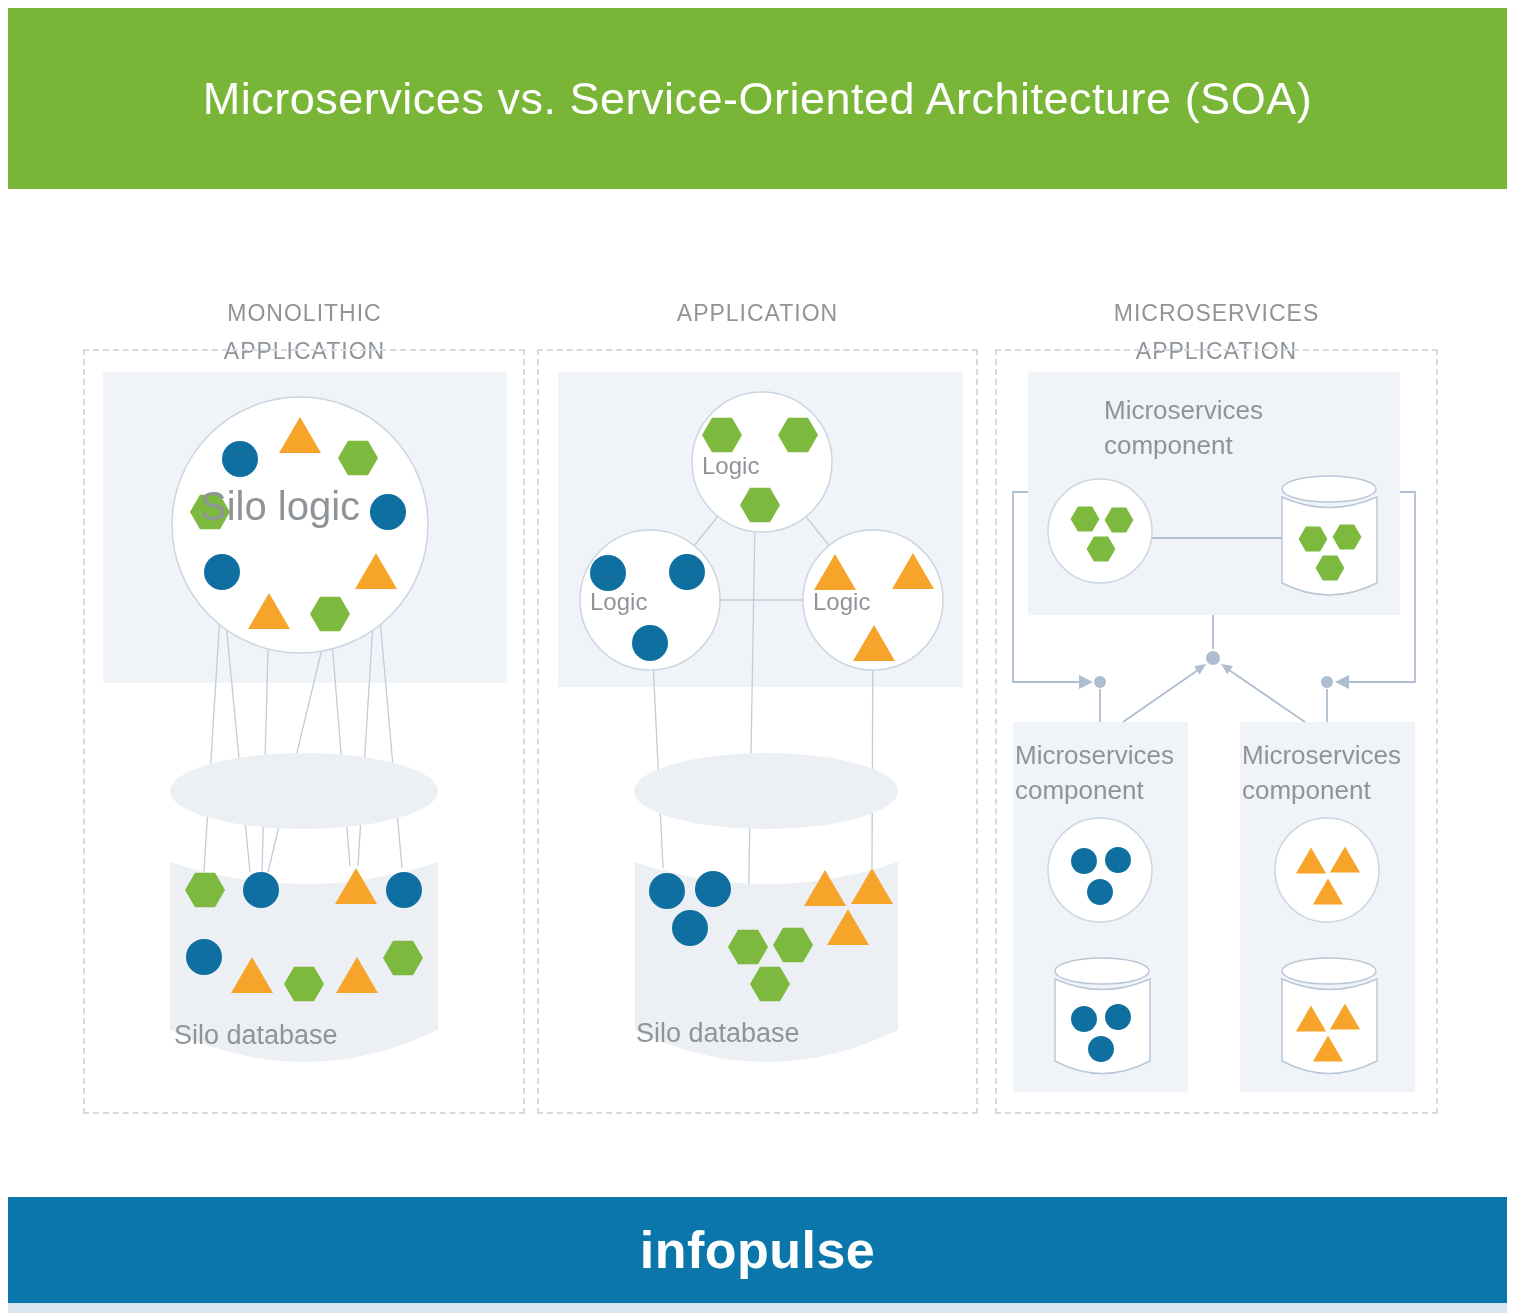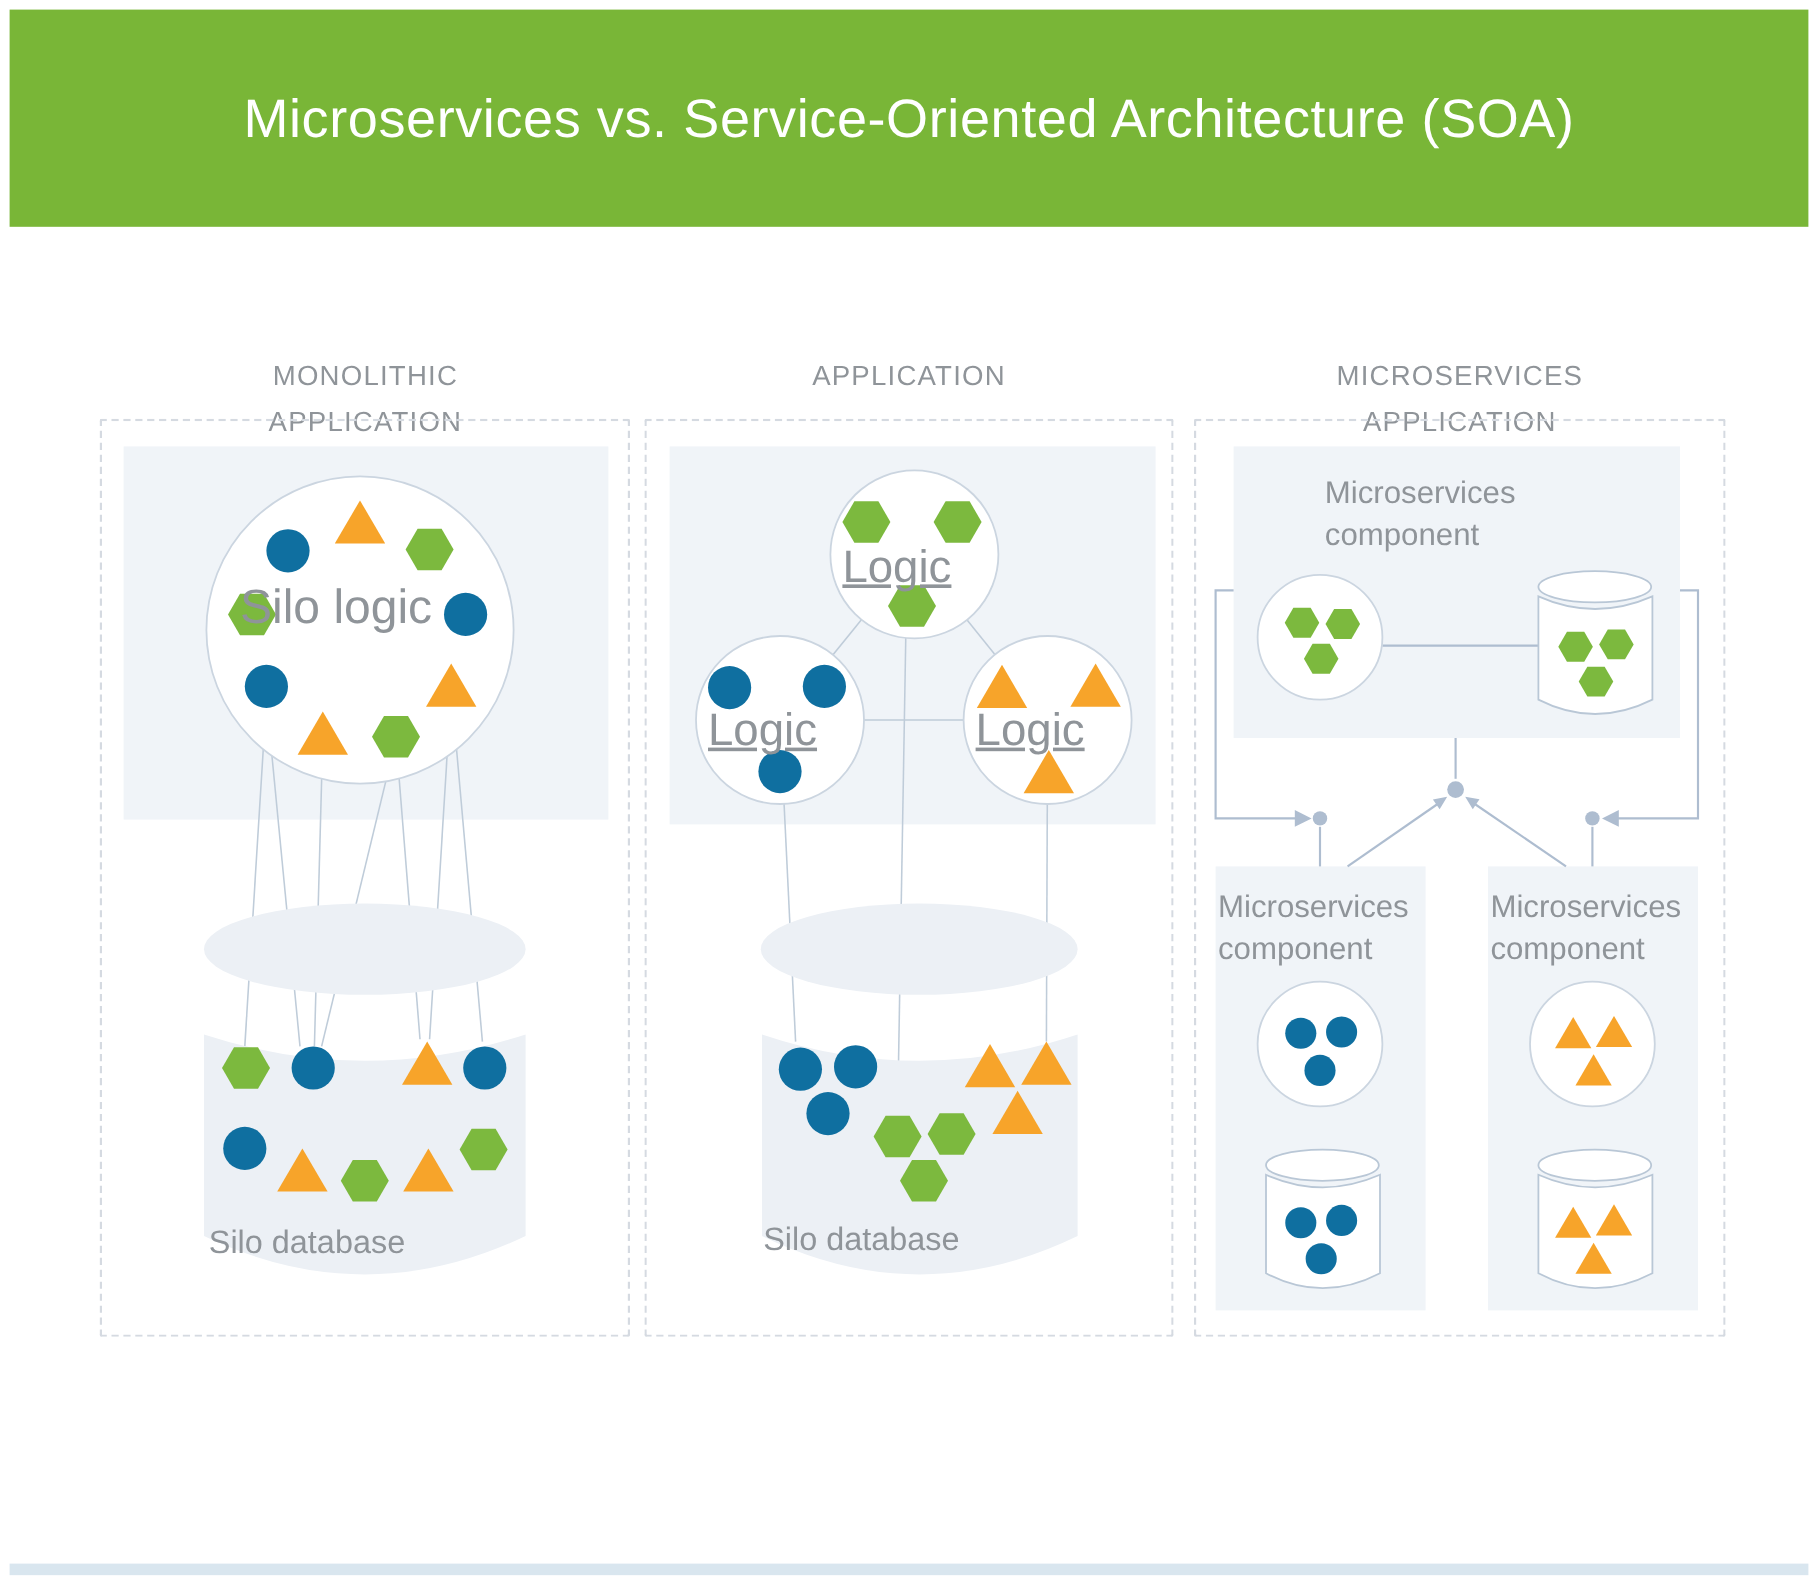--- a/index.html
+++ b/index.html
@@ -19,21 +19,21 @@
   
   .dashed{position:absolute;top:349px;height:765px;border:2px dashed #d5dae1;border-radius:2px;box-sizing:border-box;}
   
   .panel{position:absolute;background:#f0f4f8;}
   
   .diagram{position:absolute;left:0;top:0;z-index:3;pointer-events:none;}
   .layer1{z-index:1}.layer2{z-index:2}
   
   .lbl{position:absolute;z-index:4;color:#8f9499;text-align:left;}
   .lbl-silologic{left:200px;top:484px;width:200px;font-size:40px;}
-  .lbl-logic{width:120px;font-size:38px;text-decoration:underline;}
+  .lbl-logic{width:120px;font-size:24px;}
   .lbl-db{width:260px;font-size:27px;}
   .lbl-ms{font-size:26px;line-height:35px;}
   
   .g{fill:#7cb93e}.b{fill:#0f6fa0}.o{fill:#f7a42a}
   .conn{stroke:#bfccd9;stroke-width:1.3;fill:none}
   .conn3{stroke:#aebdd0;stroke-width:1.8;fill:none}
   .node{fill:#ffffff;stroke:#cbd5e0;stroke-width:1.5}
   .cyl{fill:#ffffff;stroke:#b9c7d6;stroke-width:1.5}
   .dbfill{fill:#ecf0f5}
   .dot{fill:#aebdd0}
@@ -213,14 +213,17 @@
   <div class="lbl lbl-silologic">Silo logic</div>
   <div class="lbl lbl-logic" style="left:702px;top:452px;">Logic</div>
   <div class="lbl lbl-logic" style="left:590px;top:588px;">Logic</div>
   <div class="lbl lbl-logic" style="left:813px;top:588px;">Logic</div>
   <div class="lbl lbl-db" style="left:174px;top:1020px;">Silo database</div>
   <div class="lbl lbl-db" style="left:636px;top:1018px;">Silo database</div>
   <div class="lbl lbl-ms" style="left:1104px;top:393px;width:220px;">Microservices component</div>
   <div class="lbl lbl-ms" style="left:1015px;top:738px;width:172px;">Microservices component</div>
   <div class="lbl lbl-ms" style="left:1242px;top:738px;width:172px;">Microservices component</div>
 
+  <div class="footerbar">
+    <div class="logo">infopulse</div>
+  </div>
   <div class="footerstrip"></div>
 </div>
 
 </body></html>

